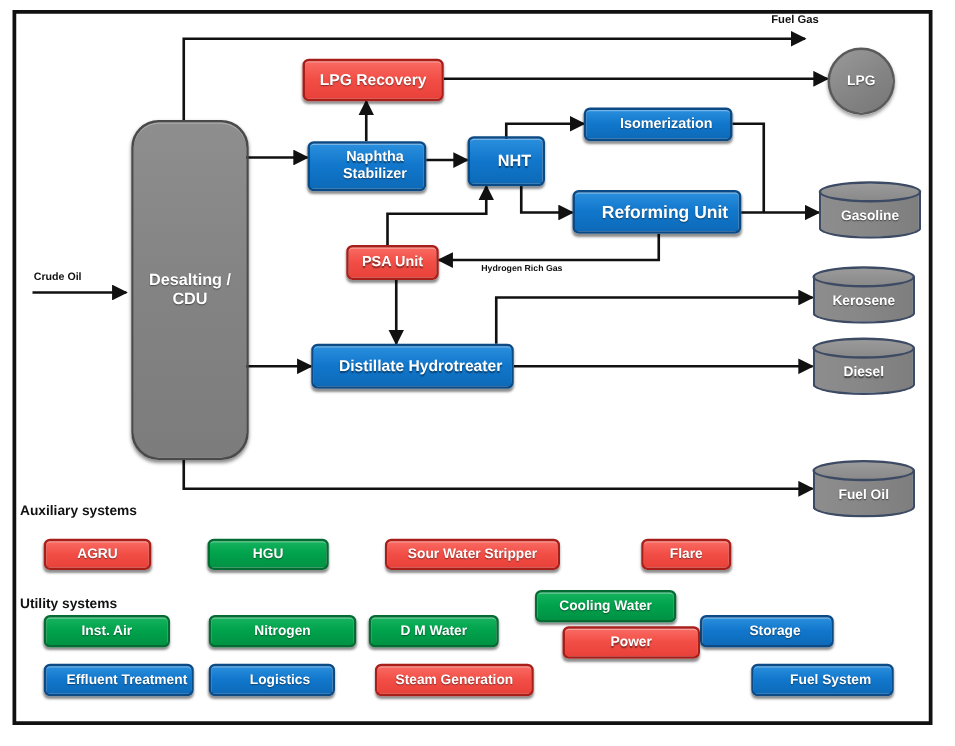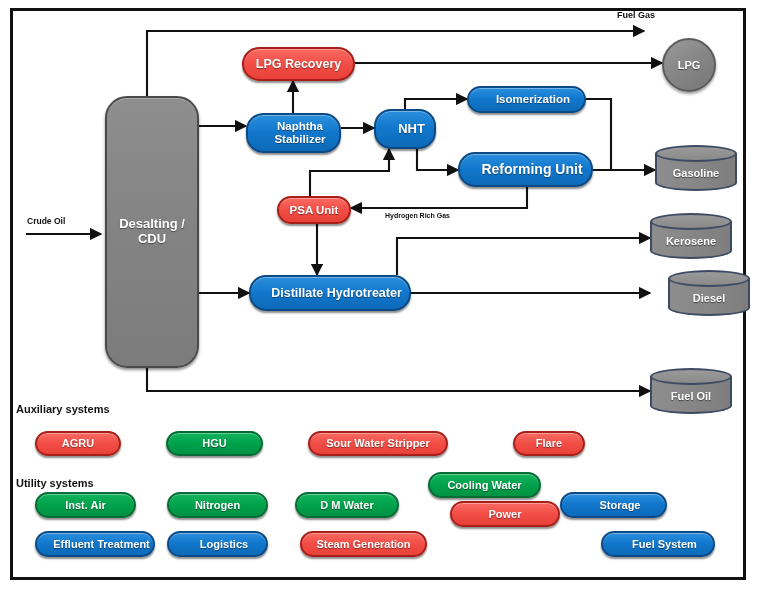--- a/index.html
+++ b/index.html
@@ -19,21 +19,21 @@
     box-sizing:border-box;
   }
   
   .pbox{
     position:absolute;
     box-sizing:border-box;
     display:flex;align-items:center;justify-content:center;
     text-align:center;
     color:#ffffff;
     font-weight:bold;
-    border-radius:17px;
+    border-radius:5px;
     line-height:1.12;
     text-shadow:0 1px 1px rgba(0,0,0,.45);
     z-index:5;
   }
   .blue{
     background:linear-gradient(180deg,#2a8fdd 0%,#1177cc 48%,#0d6ab8 100%);
     border:2px solid #0c4a85;
     box-shadow:0 2px 2px rgba(0,0,0,.45), inset 0 1px 0 rgba(255,255,255,.35);
     padding-left:13px;
   }
@@ -200,21 +200,21 @@
     <div class="lid"></div>
     <div class="cap">Gasoline</div>
   </div>
 
   <div class="tank" style="left:650px;top:213px;width:82px;height:46px;">
     <div class="body"></div>
     <div class="lid"></div>
     <div class="cap">Kerosene</div>
   </div>
 
-  <div class="tank" style="left:668px;top:270px;width:82px;height:46px;">
+  <div class="tank" style="left:650px;top:270px;width:82px;height:46px;">
     <div class="body"></div>
     <div class="lid"></div>
     <div class="cap">Diesel</div>
   </div>
 
   <div class="tank" style="left:650px;top:368px;width:82px;height:46px;">
     <div class="body"></div>
     <div class="lid"></div>
     <div class="cap">Fuel Oil</div>
   </div>
@@ -236,21 +236,21 @@
   </div>
   <div class="pbox red" style="left:513px;top:431px;width:72px;height:25px;font-size:11px;">
     <span>Flare</span>
   </div>
 
   <div class="section-title" style="left:16px;top:477px;">Utility systems</div>
 
   <div class="pbox green" style="left:35px;top:492px;width:101px;height:26px;font-size:11px;">
     <span>Inst. Air</span>
   </div>
-  <div class="pbox green" style="left:167px;top:492px;width:101px;height:26px;font-size:11px;">
+  <div class="pbox green" style="left:167px;top:492px;width:118px;height:26px;font-size:11px;">
     <span>Nitrogen</span>
   </div>
   <div class="pbox green" style="left:295px;top:492px;width:104px;height:26px;font-size:11px;">
     <span>D M Water</span>
   </div>
   <div class="pbox green" style="left:428px;top:472px;width:113px;height:26px;font-size:11px;">
     <span>Cooling Water</span>
   </div>
   <div class="pbox blue" style="left:560px;top:492px;width:107px;height:26px;font-size:11px;">
     <span>Storage</span>

